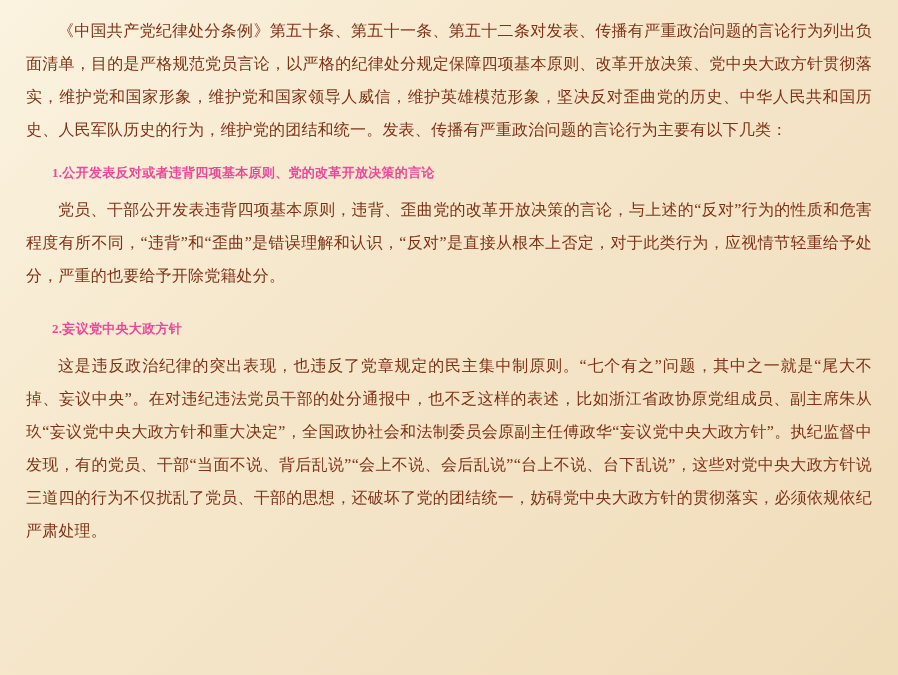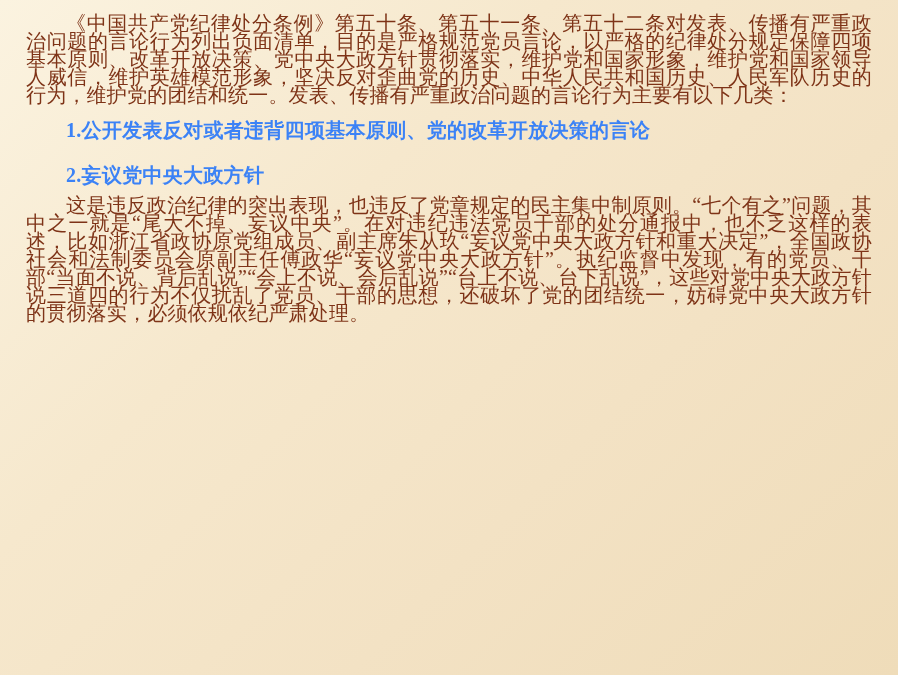--- a/index.html
+++ b/index.html
@@ -16,53 +16,54 @@
     color: #7a2f18;
   }
   .page {
     box-sizing: border-box;
     width: 898px;
     height: 675px;
     padding: 14px 26px 10px 26px;
     position: relative;
   }
   .para {
-    font-size: 20px;
-    line-height: 18px;
+    font-size: 16px;
+    line-height: 33px;
     text-align: justify;
     text-justify: inter-ideograph;
     text-indent: 2em;
     margin: 0 0 6px 0;
     color: #7e3317;
     letter-spacing: 0.2px;
   }
   .heading {
-    font-size: 20px;
+    font-size: 13px;
     line-height: 33px;
     font-weight: bold;
     text-indent: 2em;
     margin: 10px 0 4px 0;
-    color: #3b82f6;
+    color: #ec4899;
     letter-spacing: 0.3px;
   }
   .heading.second {
-    margin-top: 12px;
+    margin-top: 20px;
   }
   .para.lead {
     margin-bottom: 10px;
   }
 </style>
 </head>
 <body>
 
 <div class="page">
 
   <p class="para lead">《中国共产党纪律处分条例》第五十条、第五十一条、第五十二条对发表、传播有严重政治问题的言论行为列出负面清单，目的是严格规范党员言论，以严格的纪律处分规定保障四项基本原则、改革开放决策、党中央大政方针贯彻落实，维护党和国家形象，维护党和国家领导人威信，维护英雄模范形象，坚决反对歪曲党的历史、中华人民共和国历史、人民军队历史的行为，维护党的团结和统一。发表、传播有严重政治问题的言论行为主要有以下几类：</p>
 
   <h3 class="heading">1.公开发表反对或者违背四项基本原则、党的改革开放决策的言论</h3>
 
 
+  <p class="para">党员、干部公开发表违背四项基本原则，违背、歪曲党的改革开放决策的言论，与上述的“反对”行为的性质和危害程度有所不同，“违背”和“歪曲”是错误理解和认识，“反对”是直接从根本上否定，对于此类行为，应视情节轻重给予处分，严重的也要给予开除党籍处分。</p>
 
   <h3 class="heading second">2.妄议党中央大政方针</h3>
 
   <p class="para">这是违反政治纪律的突出表现，也违反了党章规定的民主集中制原则。“七个有之”问题，其中之一就是“尾大不掉、妄议中央”。在对违纪违法党员干部的处分通报中，也不乏这样的表述，比如浙江省政协原党组成员、副主席朱从玖“妄议党中央大政方针和重大决定”，全国政协社会和法制委员会原副主任傅政华“妄议党中央大政方针”。执纪监督中发现，有的党员、干部“当面不说、背后乱说”“会上不说、会后乱说”“台上不说、台下乱说”，这些对党中央大政方针说三道四的行为不仅扰乱了党员、干部的思想，还破坏了党的团结统一，妨碍党中央大政方针的贯彻落实，必须依规依纪严肃处理。</p>
 
 </div>
 
 </body></html>

